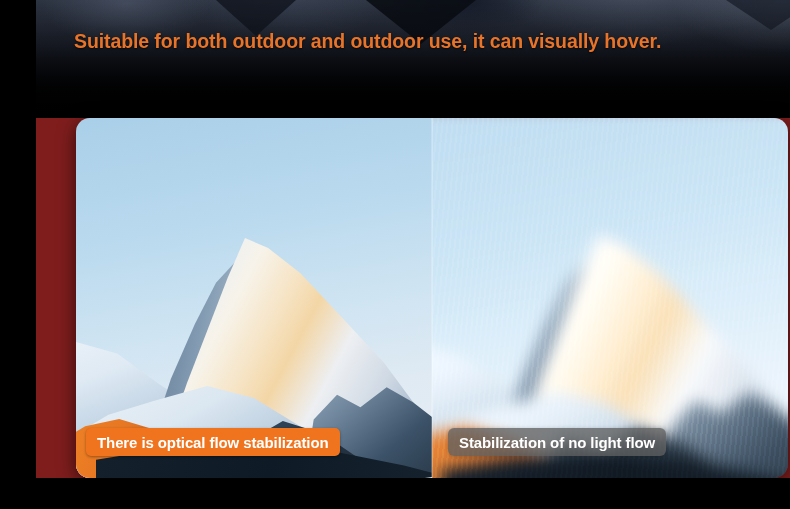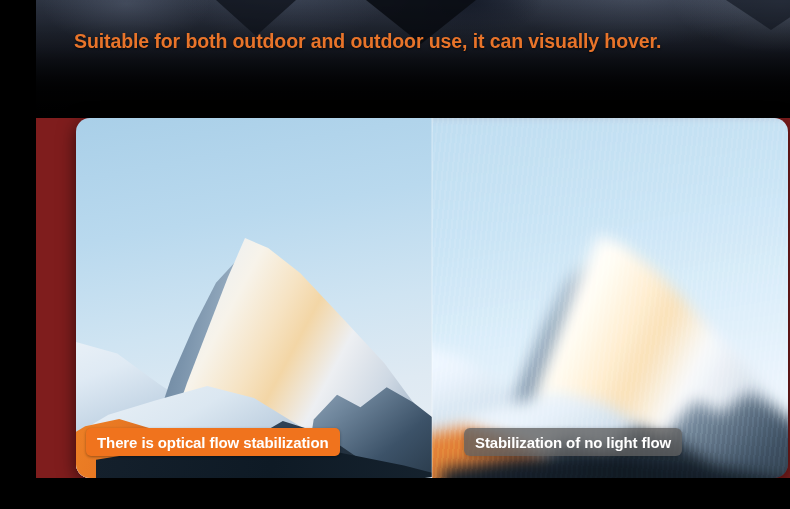--- a/index.html
+++ b/index.html
@@ -216,21 +216,21 @@
     letter-spacing: -0.1px;
     white-space: nowrap;
     z-index: 7;
   }
   .badge-orange {
     left: 10px;
     background: #f0731d;
     box-shadow: 0 1px 3px rgba(0,0,0,.35);
   }
   .badge-gray {
-    left: 32px;
+    left: 16px;
     background: rgba(95,95,95,.78);
     border-radius: 6px;
     box-shadow: 0 1px 4px rgba(0,0,0,.25);
   }
 
   
   .bottom-fade {
     position: absolute;
     left: 0; top: 478px;
     width: 790px; height: 31px;

